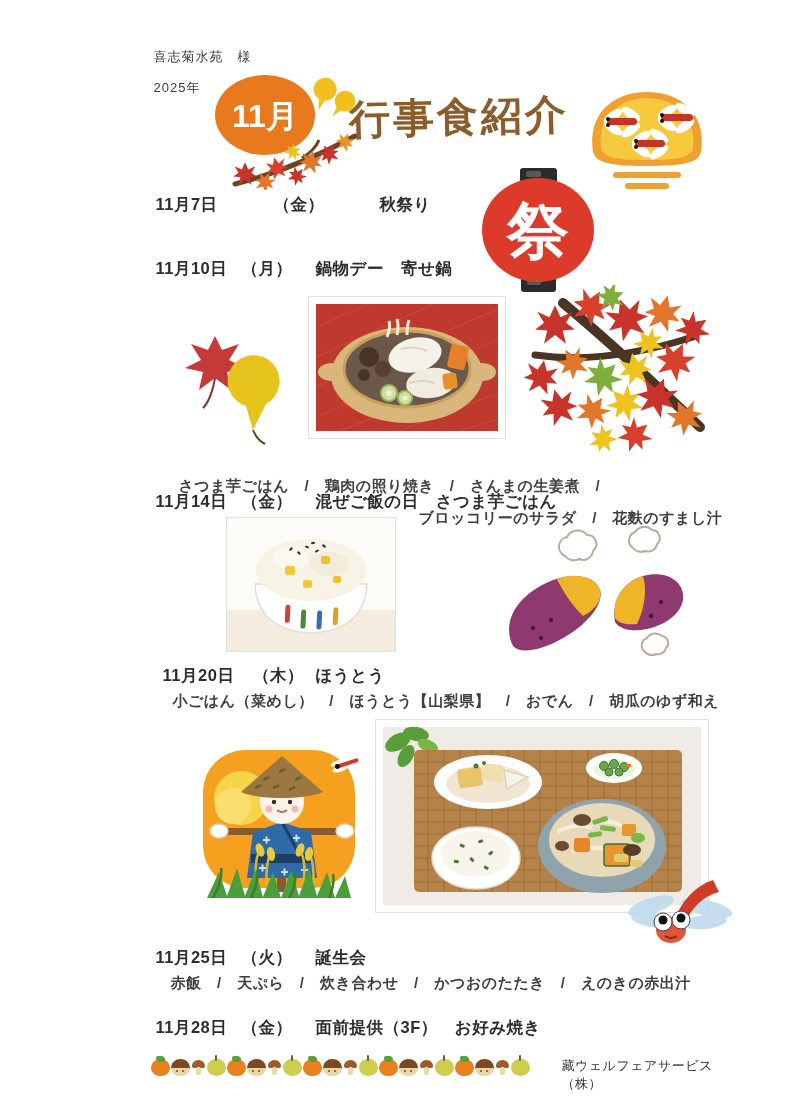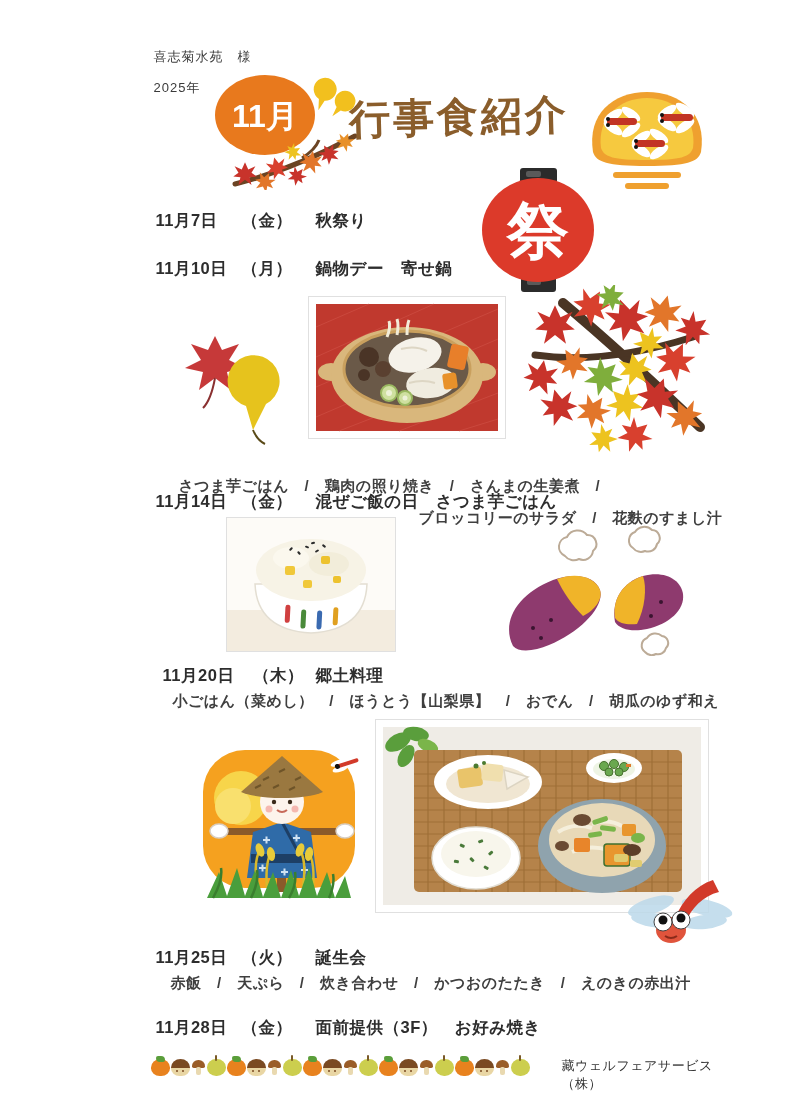--- a/index.html
+++ b/index.html
@@ -86,21 +86,21 @@
       <ellipse cx="58" cy="52" rx="11" ry="4.5" fill="#fff" transform="rotate(-35 58 52)"></ellipse>
       <ellipse cx="58" cy="64" rx="11" ry="4.5" fill="#fff" transform="rotate(35 58 64)"></ellipse>
       <ellipse cx="76" cy="50" rx="11" ry="4.5" fill="#fff" transform="rotate(-145 76 50)"></ellipse>
       <ellipse cx="76" cy="66" rx="11" ry="4.5" fill="#fff" transform="rotate(145 76 66)"></ellipse>
       <rect x="52" y="54" width="30" height="7" rx="3.5" fill="#c23424"></rect>
       <circle cx="53" cy="55" r="2" fill="#111"></circle>
         <circle cx="53" cy="61" r="2" fill="#111"></circle>
     </g>
   </svg>
 
-  <div class="event-line" style="top:210px;">
+  <div class="event-line" style="top:194px;gap:32px;">
     <span class="ev-date">11月7日</span>
     <span class="ev-day">（金）</span>
     <span class="ev-title">秋祭り</span>
   </div>
 
   <svg class="abs" style="left:428px;top:166px;" width="118" height="128" viewBox="0 0 118 128">
     <rect x="41" y="2" width="37" height="16" rx="3" fill="#2b2b2b"></rect>
     <rect x="47" y="5" width="15" height="6" rx="2" fill="#5a5a5a"></rect>
     <rect x="42" y="110" width="35" height="16" rx="3" fill="#2b2b2b"></rect>
     <rect x="48" y="113" width="14" height="6" rx="2" fill="#5a5a5a"></rect>
@@ -227,21 +227,21 @@
       <circle cx="42" cy="114" r="2" fill="#3a1430"></circle>
     <path d="M116 98 C 112 76 124 58 144 52 C 166 46 182 56 184 70 C 186 86 170 100 148 105 C 134 108 121 106 116 98 Z" fill="#8e3a6e"></path>
     <path d="M144 52 C 148 64 146 84 138 100 C 129 101 120 100 116 94 C 113 74 125 58 144 52 Z" fill="#f0b429"></path>
     <circle cx="162" cy="78" r="2" fill="#3a1430"></circle>
       <circle cx="152" cy="92" r="2" fill="#3a1430"></circle>
   </svg>
 
   <div class="event-line" style="top:665px;text-align:center;">
     <span class="ev-date">11月20日</span>
     <span class="ev-day">（木）</span>
-    <span class="ev-title">郷土料理</span>
+    <span class="ev-title">ほうとう</span>
   </div>
   <div class="menu-line" style="left:122px;top:692px;">小ごはん（菜めし）　/　ほうとう【山梨県】　/　おでん　/　胡瓜のゆず和え</div>
 
   <svg class="abs" style="left:142px;top:740px;" width="178" height="170" viewBox="0 0 178 170">
     <rect x="10" y="10" width="152" height="138" rx="42" fill="#f5a11f"></rect>
     <circle cx="48" cy="58" r="27" fill="#f7d54a"></circle>
     <circle cx="40" cy="66" r="18" fill="#f9e06e"></circle>
     <rect x="84" y="96" width="9" height="56" fill="#8a5a2a"></rect>
     <rect x="28" y="88" width="122" height="7" rx="3.5" fill="#8a5a2a"></rect>
     <g fill="#ffffff" stroke="#d8cfc4" stroke-width="1.5">

